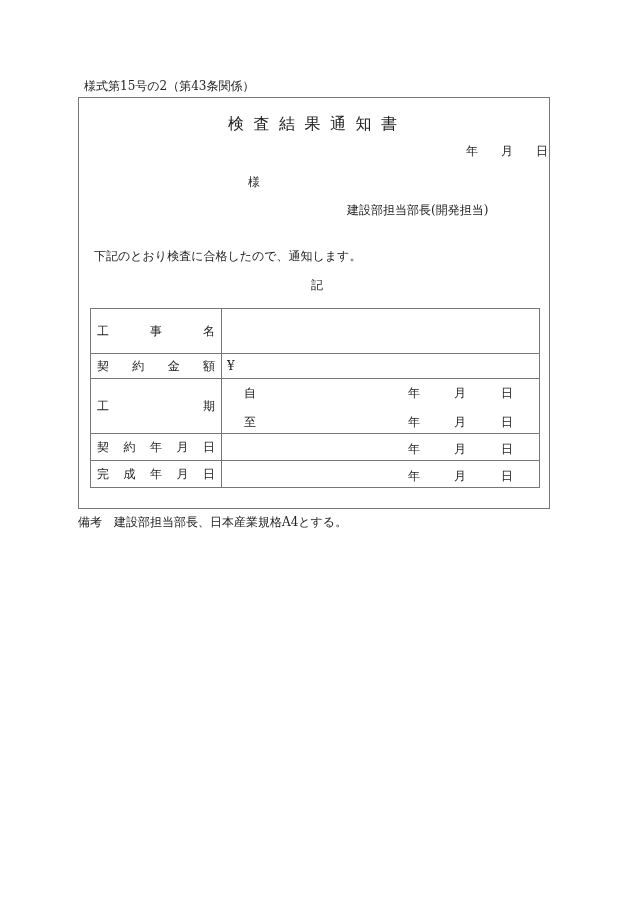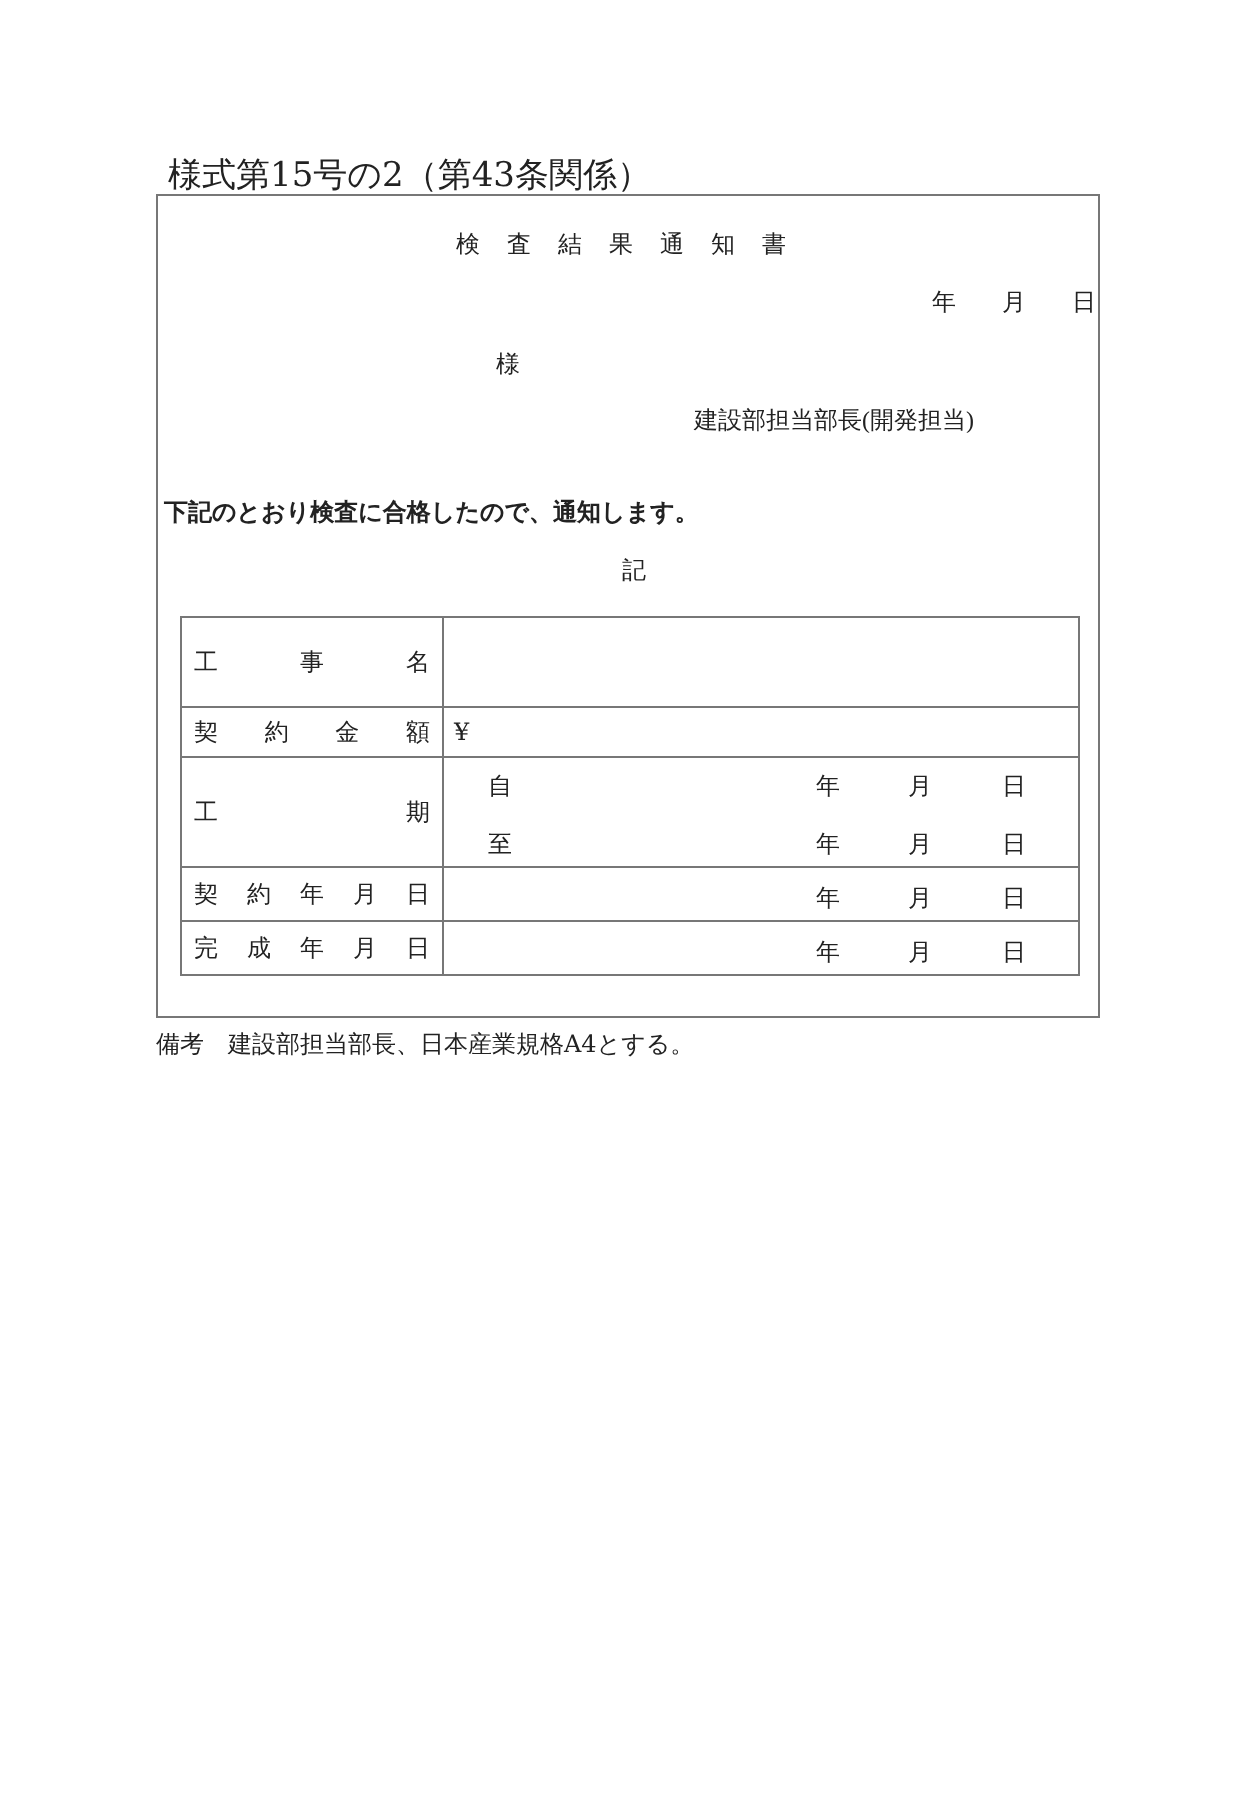--- a/index.html
+++ b/index.html
@@ -1,24 +1,24 @@
 <!DOCTYPE html>
 <html><head>
 <meta charset="utf-8">
 <style>
   html, body { margin:0; padding:0; background:#fff; }
   body { width:630px; height:903px; position:relative; font-family:"DejaVu Serif","Liberation Serif",serif; color:#222; font-size:12px; }
   .abs { position:absolute; white-space:nowrap; line-height:1; }
-  #form-label { left:84px; top:80px; font-size:17px; }
+  #form-label { left:84px; top:80px; font-size:12px; }
   #frame { position:absolute; left:78px; top:97px; width:472px; height:412px; border:1px solid #777; box-sizing:border-box; }
-  #title { left:228px; top:116px; font-size:12px; letter-spacing:0; }
+  #title { left:228px; top:116px; font-size:16px; letter-spacing:0; }
   #title span { display:inline-block; width:25.5px; }
   #addressee { left:248px; top:176px; }
-  #sender { left:347px; top:204px;font-family:Liberation Serif, serif; }
-  #body-text { left:82px; top:250px;font-weight:bold; }
+  #sender { left:347px; top:204px; }
+  #body-text { left:94px; top:250px; }
   #ki { left:311px; top:279px; }
   table { position:absolute; left:90px; top:308px; width:450px; height:178px; border-collapse:collapse; font-size:12px; }
   td { border:1px solid #777; padding:0; vertical-align:middle; }
   td.label { width:118px; padding:0 6px; }
   .spread { display:flex; justify-content:space-between; }
   .ymd { position:relative; height:100%; }
   .ymd span { position:absolute; }
   #remark { left:78px; top:516px; }
 </style>
 </head>

